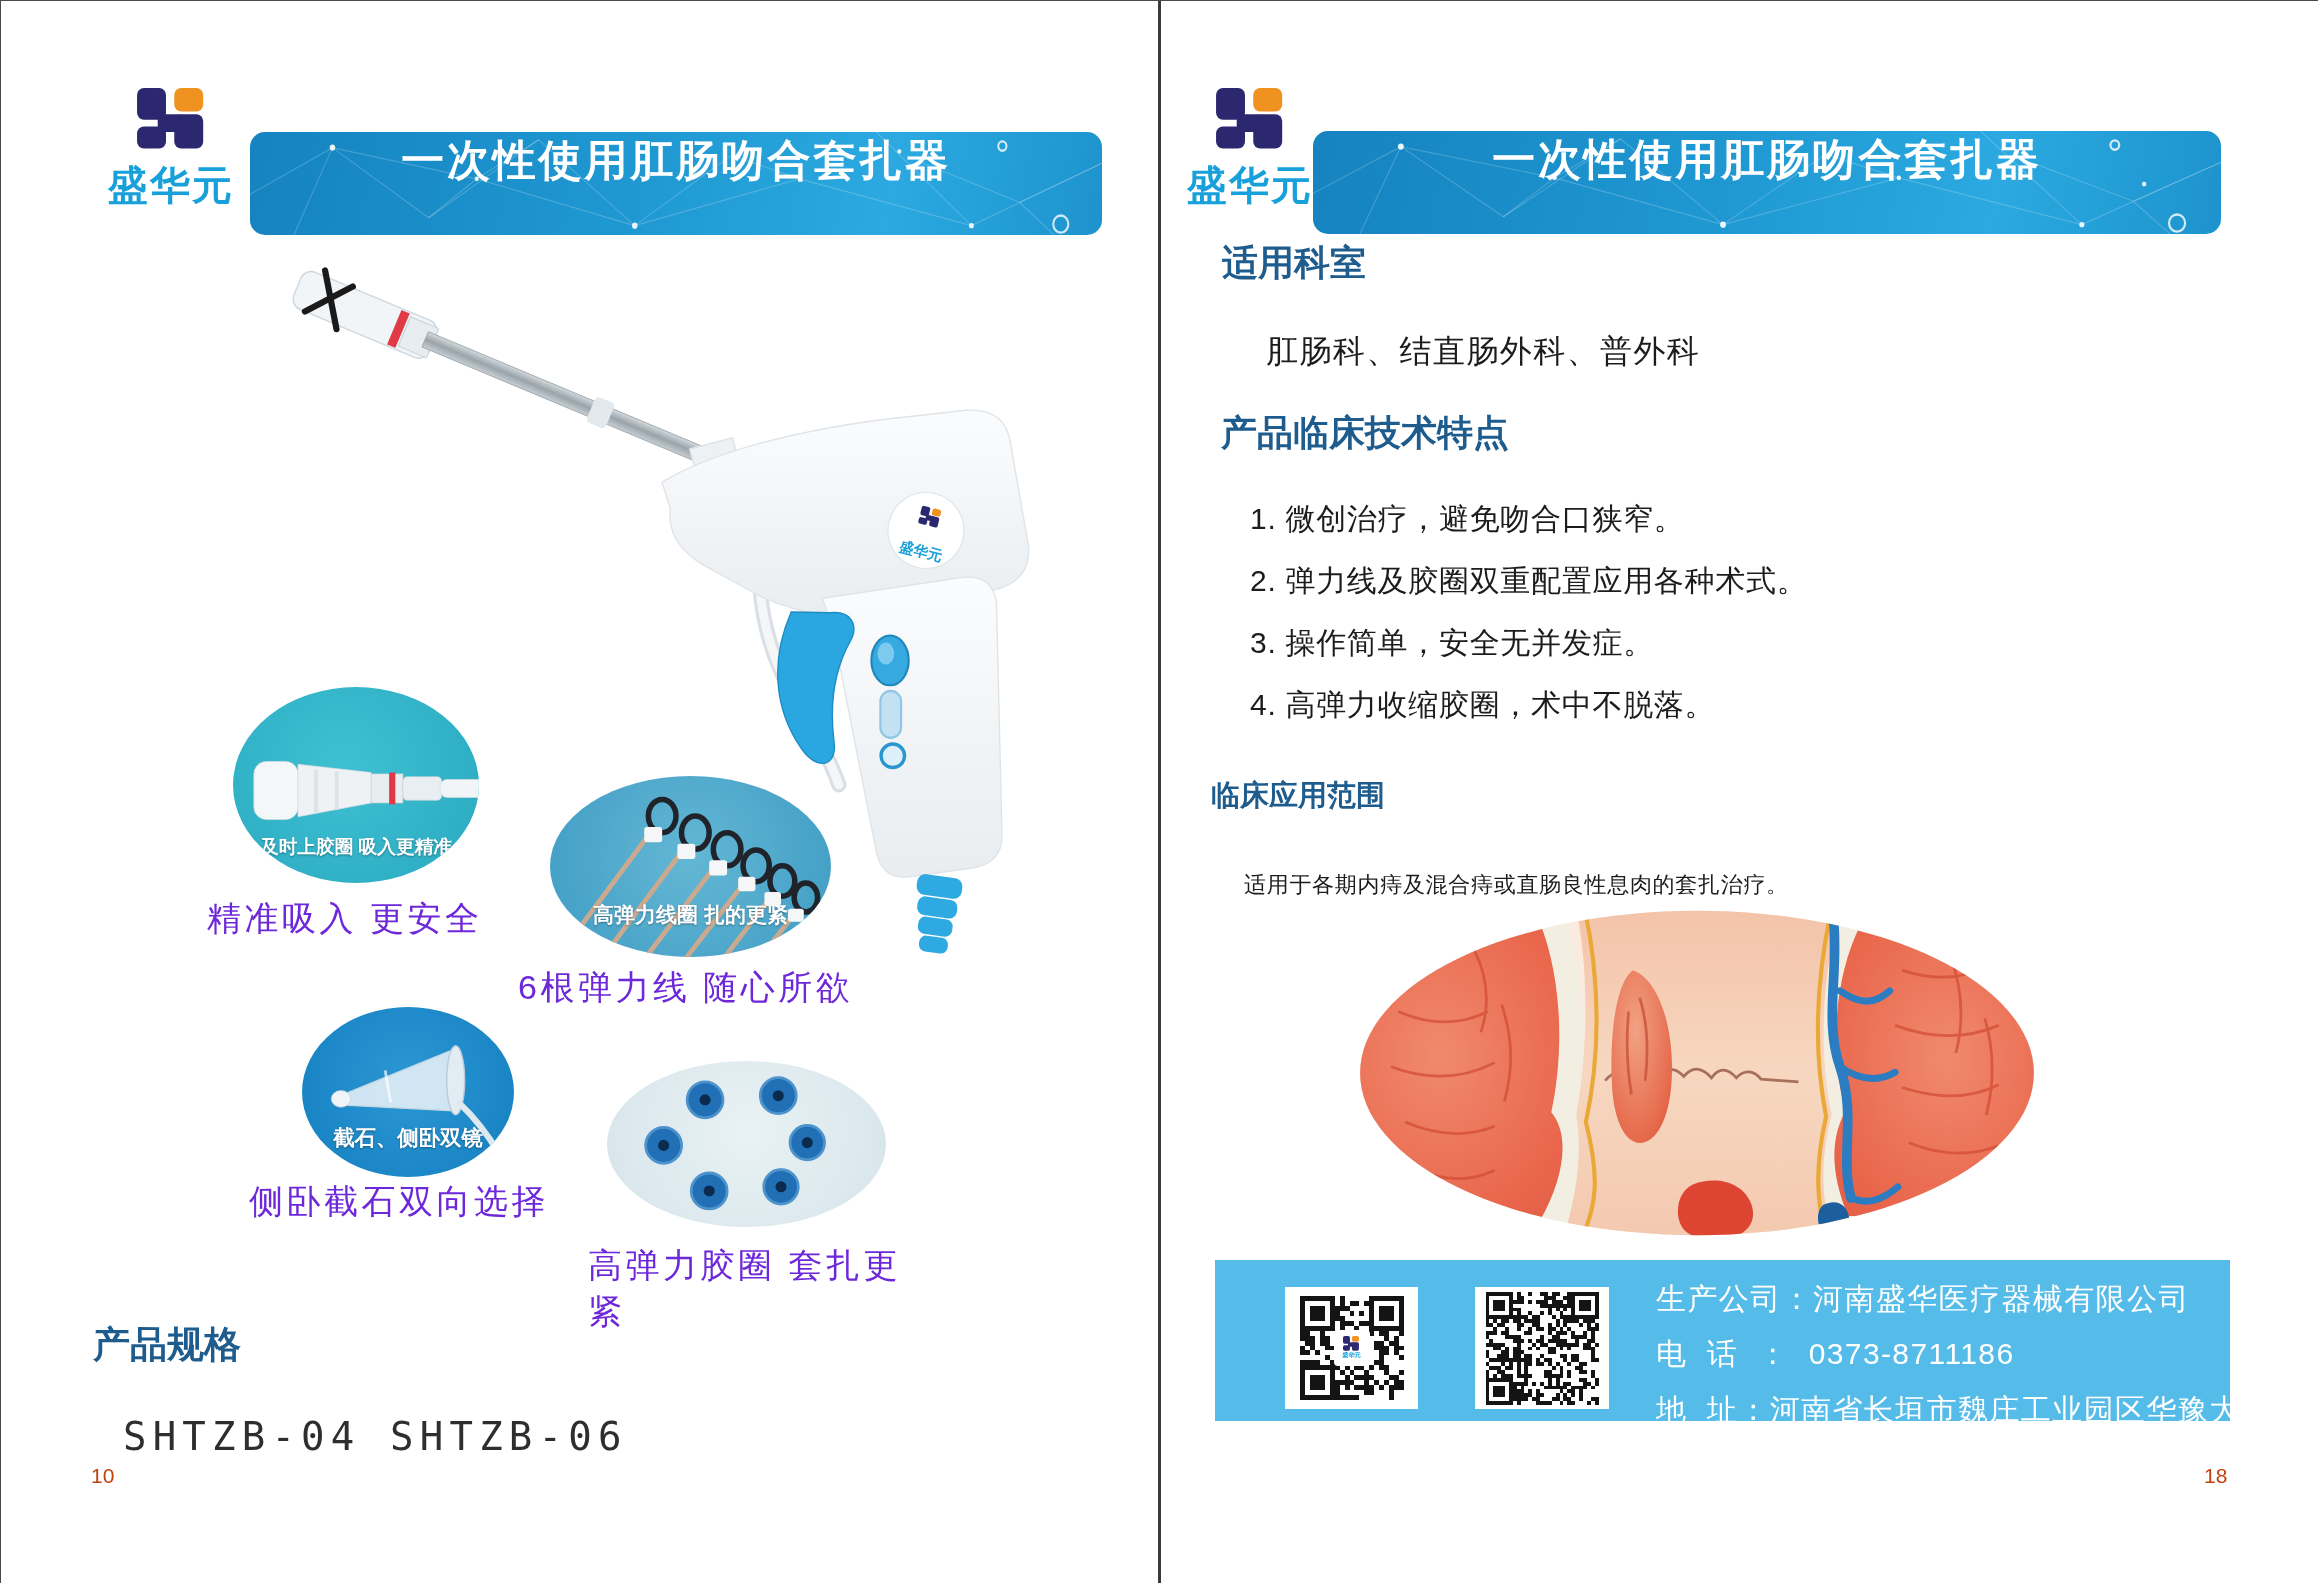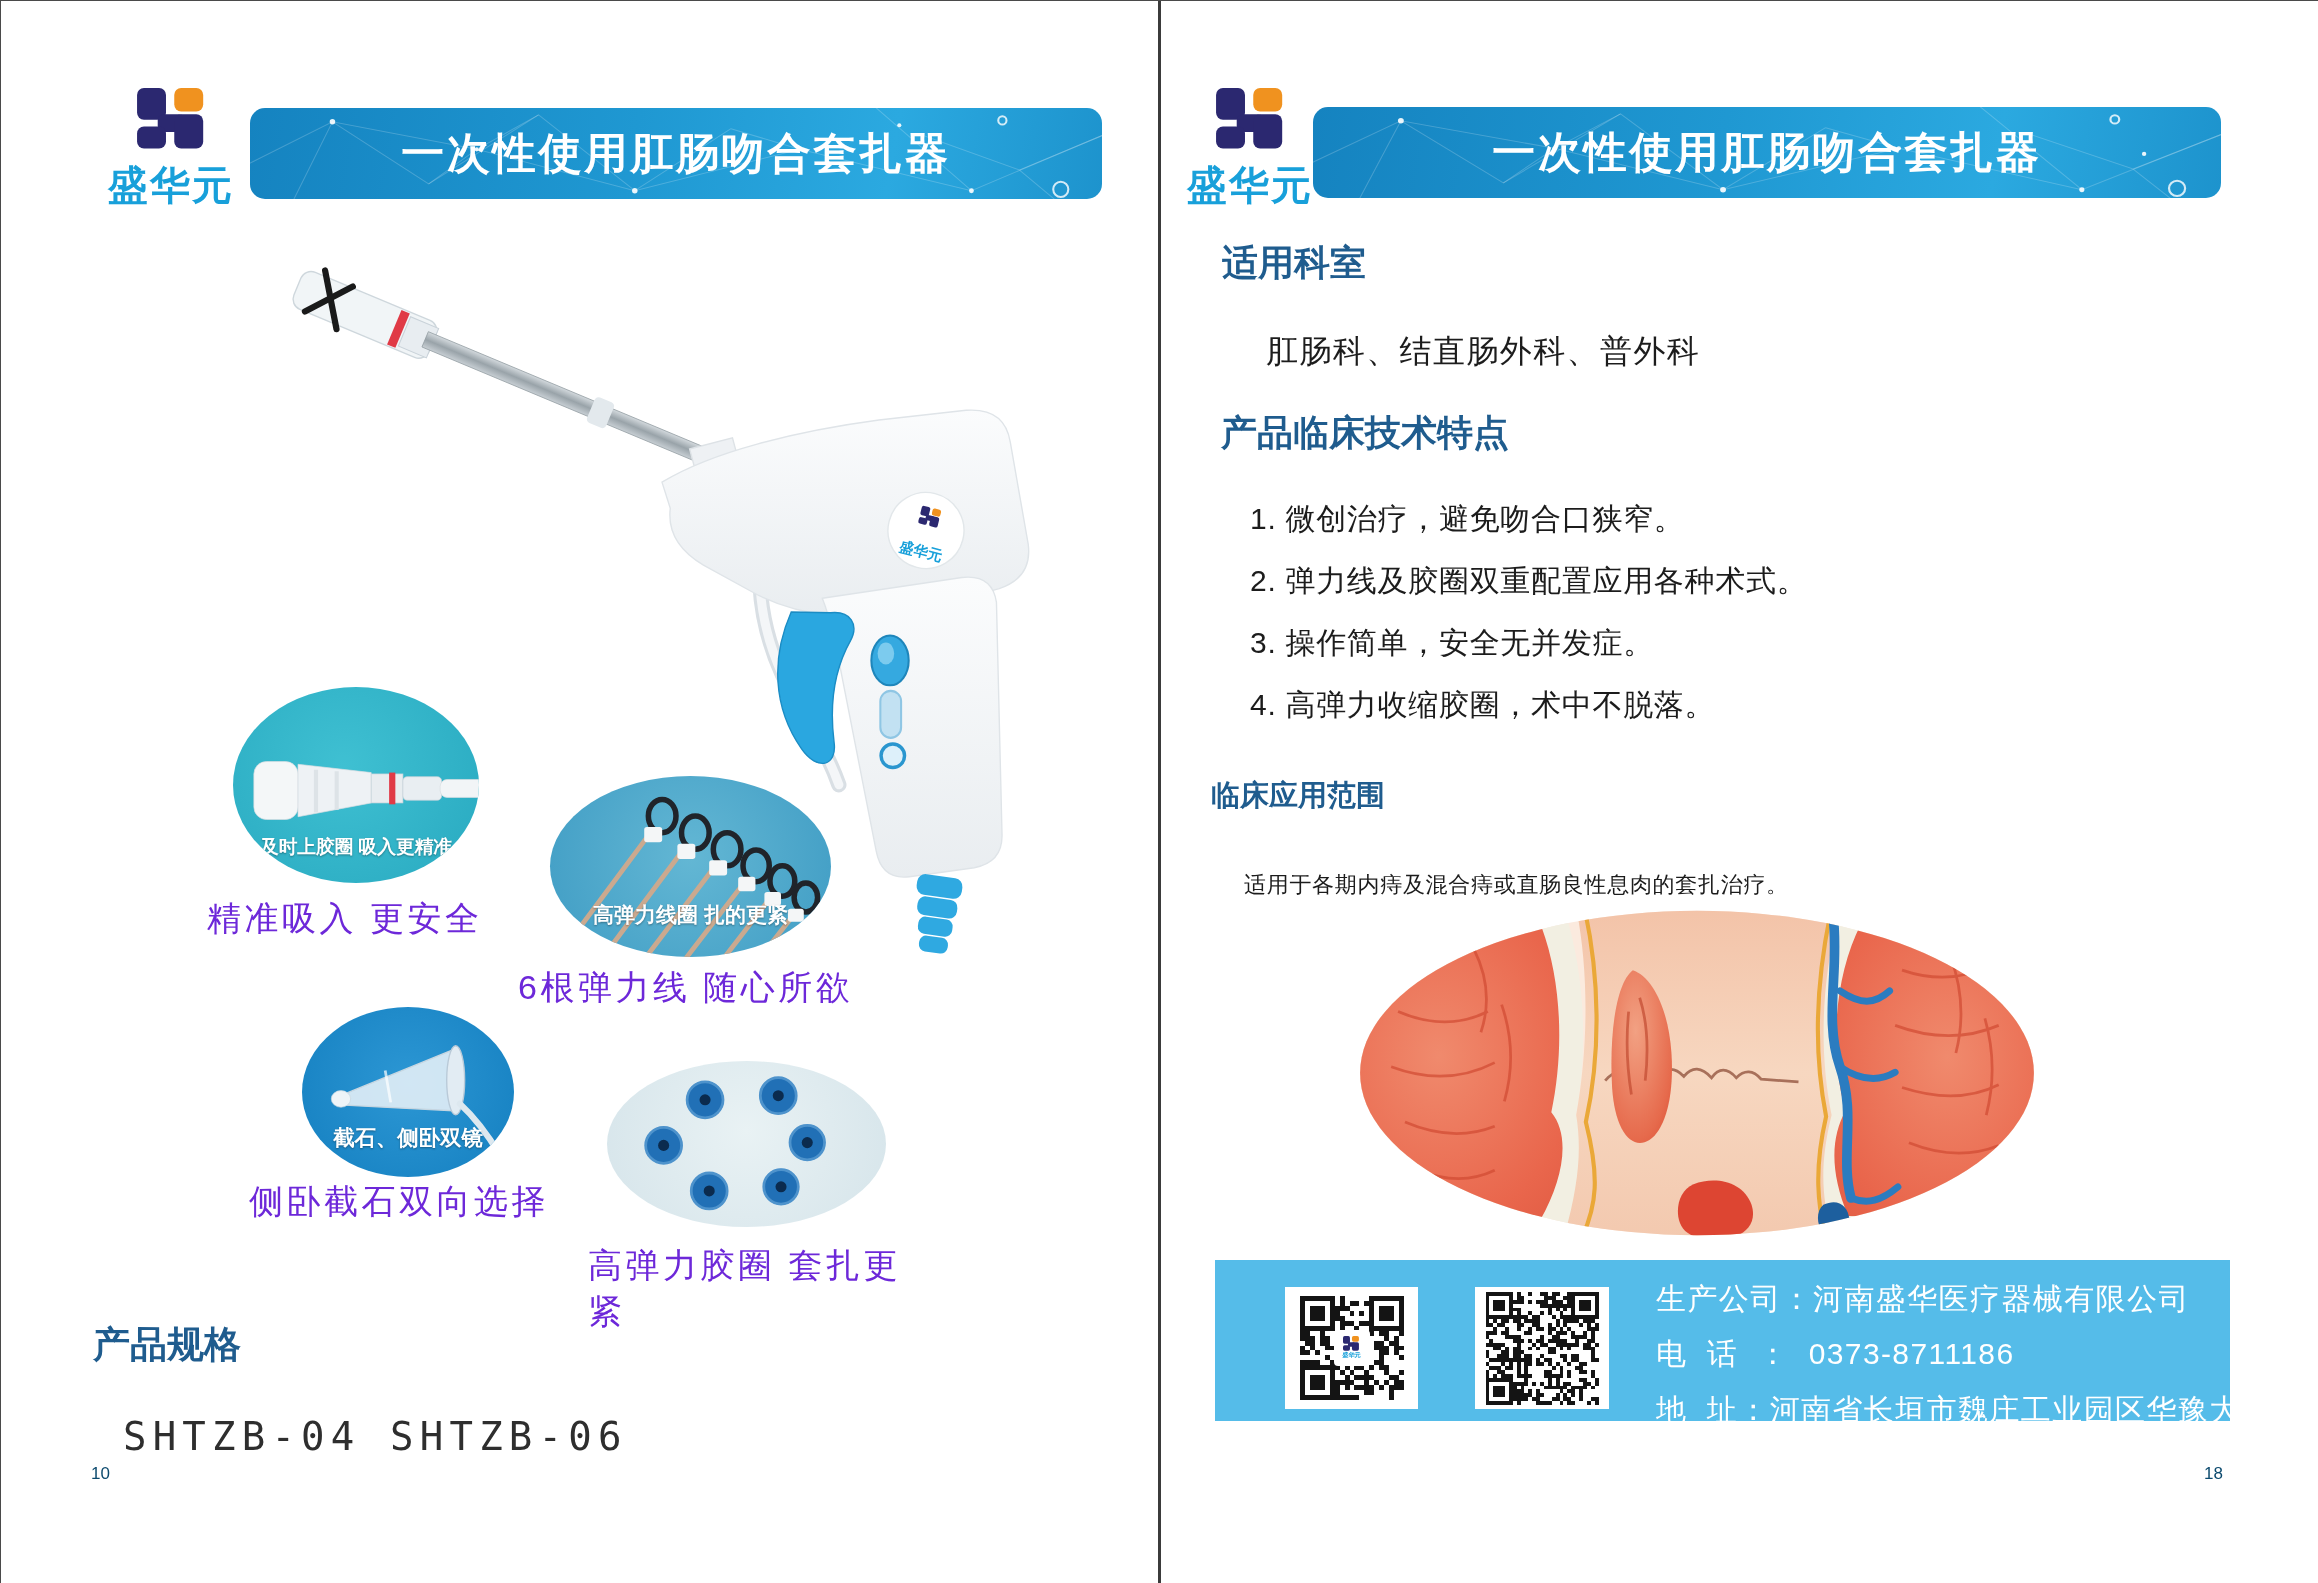--- a/index.html
+++ b/index.html
@@ -10,23 +10,23 @@
   .divider{position:absolute;left:1158px;top:0;width:2.8px;height:1584px;background:#3b3b3b;z-index:40;}
 
   
   .logo{position:absolute;width:166px;text-align:center;}
   .logo-left{left:88px;top:88px;}
   .logo-right{left:1167px;top:88px;}
   .logo svg{display:block;margin:0 auto;}
   .brand-name{margin-top:8.3px;font-size:40px;font-weight:bold;color:#18a0da;letter-spacing:2.1px;}
 
   
-  .banner{position:absolute;height:91px;border-radius:15px;overflow:hidden;
+  .banner{position:absolute;height:103px;border-radius:15px;overflow:hidden;
           background:linear-gradient(100deg,#1583c0 0%,#1f98d2 45%,#2ba9e0 75%,#1d93cd 100%);
-          display:flex;align-items:center;justify-content:center;}
+          display:flex;align-items:flex-start;justify-content:center;margin-top:24px;}
   .banner-left{left:250px;top:108px;width:852px;}
   .banner-right{left:1313px;top:107px;width:908px;}
   .banner .net{position:absolute;inset:0;width:100%;height:100%;}
   .banner-title{position:relative;color:#ffffff;font-size:43px;font-weight:bold;letter-spacing:2.8px;z-index:2;}
 
   
   .gun-wrap{position:absolute;left:228px;top:254px;width:850px;height:712px;}
 
   .feature-circle{position:absolute;border-radius:50%;overflow:hidden;}
   .fc1{left:233px;top:687px;width:246px;height:196px;background:radial-gradient(circle at 45% 40%,#3fc0d2,#28a9c0);}
@@ -42,21 +42,21 @@
 
   .circle-caption{position:absolute;text-align:left;color:#6d28d9;font-size:34px;letter-spacing:3.5px;}
   .cap1{left:207px;top:896px;width:318px;}
   .cap2{left:518px;top:965px;width:346px;}
   .cap3{left:249px;top:1179px;width:318px;}
   .cap4{left:588px;top:1243px;width:318px;}
 
   .spec-heading{position:absolute;left:93px;top:1320px;font-size:37px;font-weight:bold;color:#1f5c8e;}
   .spec-models{position:absolute;left:123px;top:1414px;font-size:39px;color:#2e2e2e;
                font-family:"DejaVu Sans Mono","Liberation Mono",monospace;letter-spacing:6.2px;}
-  .page-num{position:absolute;font-size:17px;color:#0c4a6e;}
+  .page-num{position:absolute;font-size:21px;color:#c2410c;}
   .pn-left{left:91px;top:1464px;}
   .pn-right{left:2204px;top:1464px;}
 
   
   .sec-heading{position:absolute;font-weight:bold;color:#1f5c8e;}
   .sh1{left:1222px;top:239px;font-size:36px;}
   .sh2{left:1221px;top:409px;font-size:36px;}
   .sh3{left:1211px;top:776px;font-size:29px;}
   .body-text{position:absolute;color:#1c1c1c;}
   .dept-text{left:1266px;top:330px;font-size:32px;letter-spacing:1.4px;}

